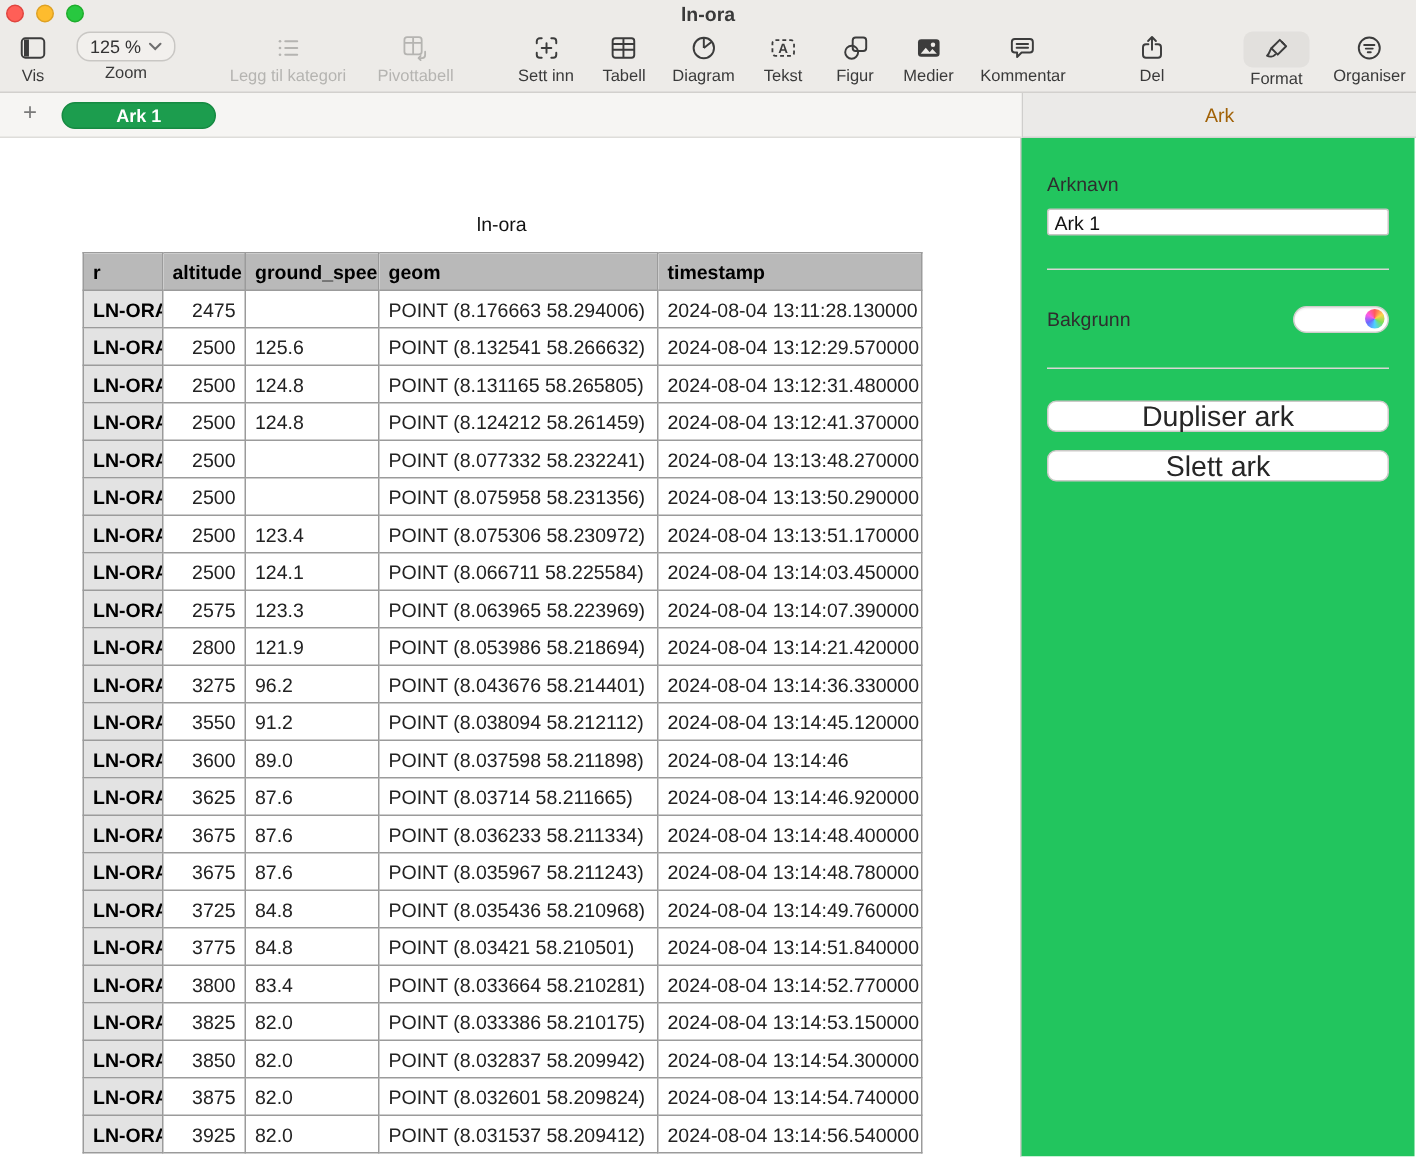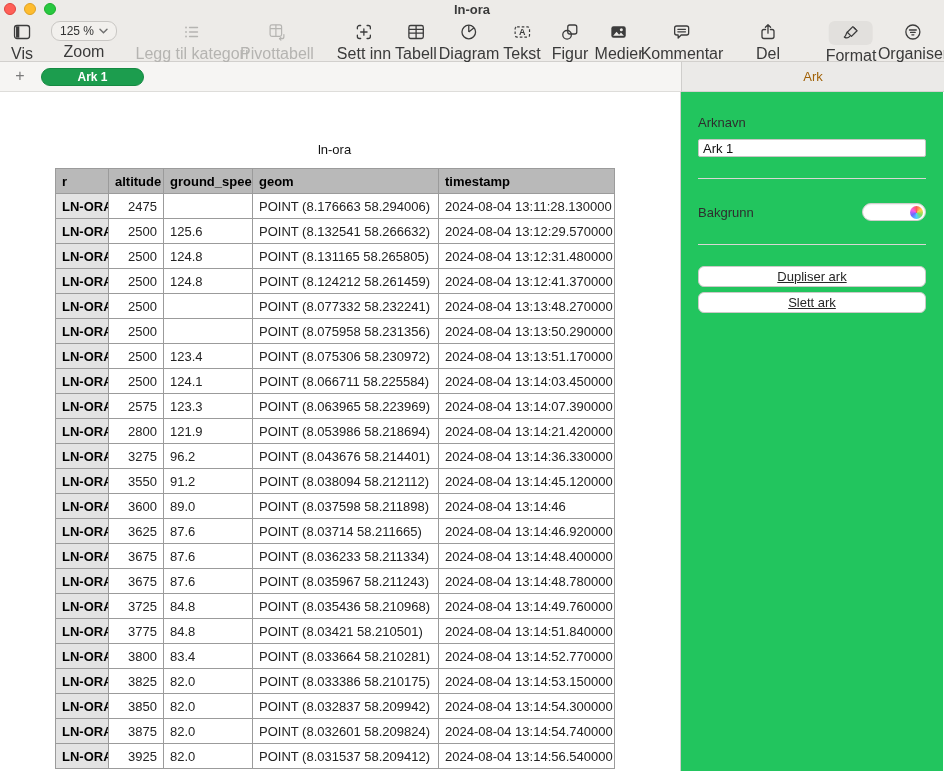--- a/index.html
+++ b/index.html
@@ -14,21 +14,21 @@
   .light { width:12px; height:12px; border-radius:50%; }
   .light.red { background:#FF5F57; border:1px solid #E0443E; }
   .light.yellow { background:#FEBC2E; border:1px solid #DEA123; }
   .light.green { background:#28C840; border:1px solid #1DAD2B; }
   .win-title { position:absolute; top:2px; left:0; width:100%; text-align:center;
                font-size:13px; font-weight:bold; color:#3a3a3a; }
 
   .toolbar { position:relative; height:42px; }
   .tb-item { position:absolute; top:1px; display:flex; flex-direction:column; align-items:center; transform:translateX(-50%); cursor:default; }
   .tb-icon { height:22px; display:flex; align-items:center; justify-content:center; color:#3c3c3c; }
-  .tb-label { margin-top:2px; font-size:16px; color:#3a3a3a; white-space:nowrap;text-align:right; }
+  .tb-label { margin-top:2px; font-size:11px; color:#3a3a3a; white-space:nowrap;text-align:right; }
   .tb-item.disabled .tb-label { color:#B5B4B1; }
   .tb-item.disabled .tb-icon { color:#B5B4B1; }
   .tb-pill { background:#E2E0DD; border-radius:6px; padding:1px 12px; }
   .zoom-btn { display:flex; align-items:center; gap:5px; height:20px; padding:0 8px;
               border:1px solid #C9C7C4; border-radius:9px; background:#F2F0ED; font-size:12px; color:#333; }
 
   
   .tabrow { display:flex; height:30px; }
   .tabstrip { position:relative; flex:1; background:#F6F5F3; border-bottom:1px solid #DEDDDA; }
   .add-sheet { position:absolute; left:11px; top:5px; width:18px; height:18px; font-size:16px;
@@ -59,23 +59,23 @@
                 background:#fff; font-size:13px; font-family:inherit; padding:0 4px; color:#111; }
   .divider { margin-top:21px; height:1px; background:#D8D7D4; }
   .divider2 { margin-top:23px; height:1px; background:#D8D7D4; }
   .bg-row { margin-top:24px; display:flex; align-items:center; justify-content:space-between; }
   .bg-label { font-size:13px; color:#2e2e2e; }
   .color-well { position:relative; width:64px; height:18px; background:#fff; border:1px solid #CFCECB;
                 border-radius:9px; box-shadow:inset 0 1px 1px rgba(0,0,0,.06); }
   .color-wheel { position:absolute; right:2px; top:1.5px; width:13px; height:13px; border-radius:50%;
                  background:conic-gradient(#ff5a5a,#ffd24d,#7be05a,#4dd2ff,#6a6aff,#ff5ae8,#ff5a5a); }
   .side-btn { display:block; width:100%; height:21px; background:#fff; border:1px solid #CBCAC7;
-              border-radius:6px; font-size:13px; font-family:inherit; color:#262626;text-decoration:underline; }
+              border-radius:6px; font-size:19px; font-family:inherit; color:#262626; }
   .side-btn.first { margin-top:21px; }
-  .side-btn.second { margin-top:5px; }
+  .side-btn.second { margin-top:12px; }
 
   svg { display:block; }
 </style>
 </head>
 <body>
 
 <div class="window">
 
   <div class="topchrome">
     <div class="titlebar">

